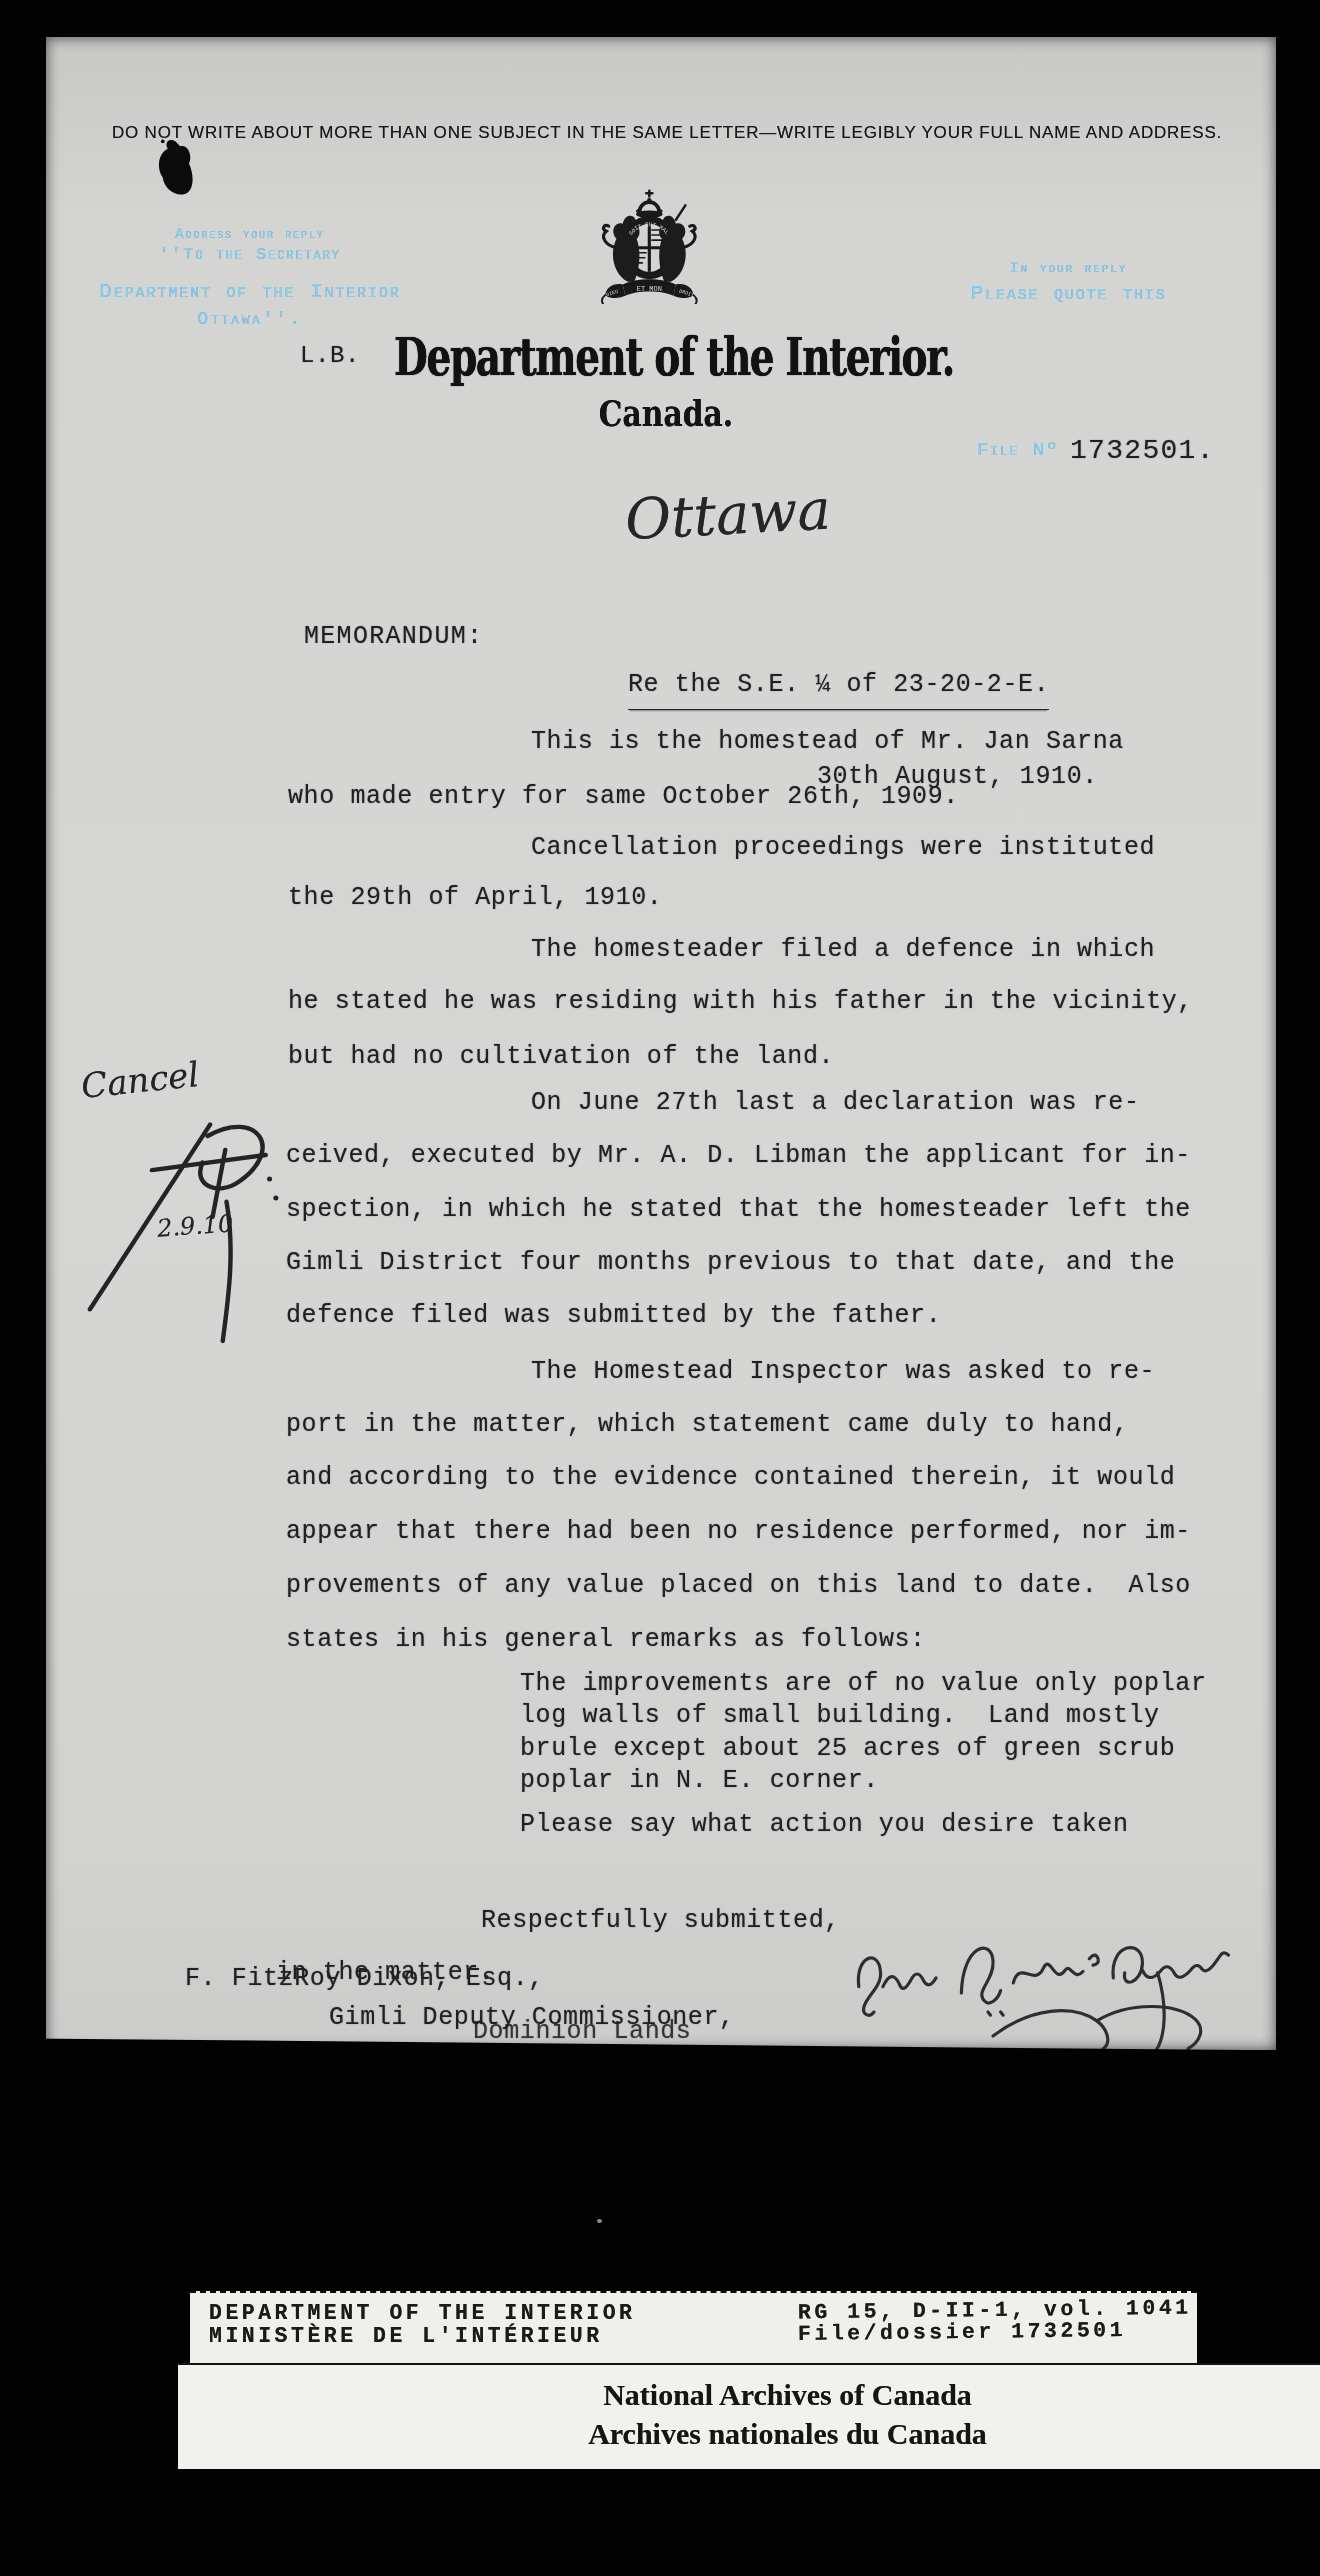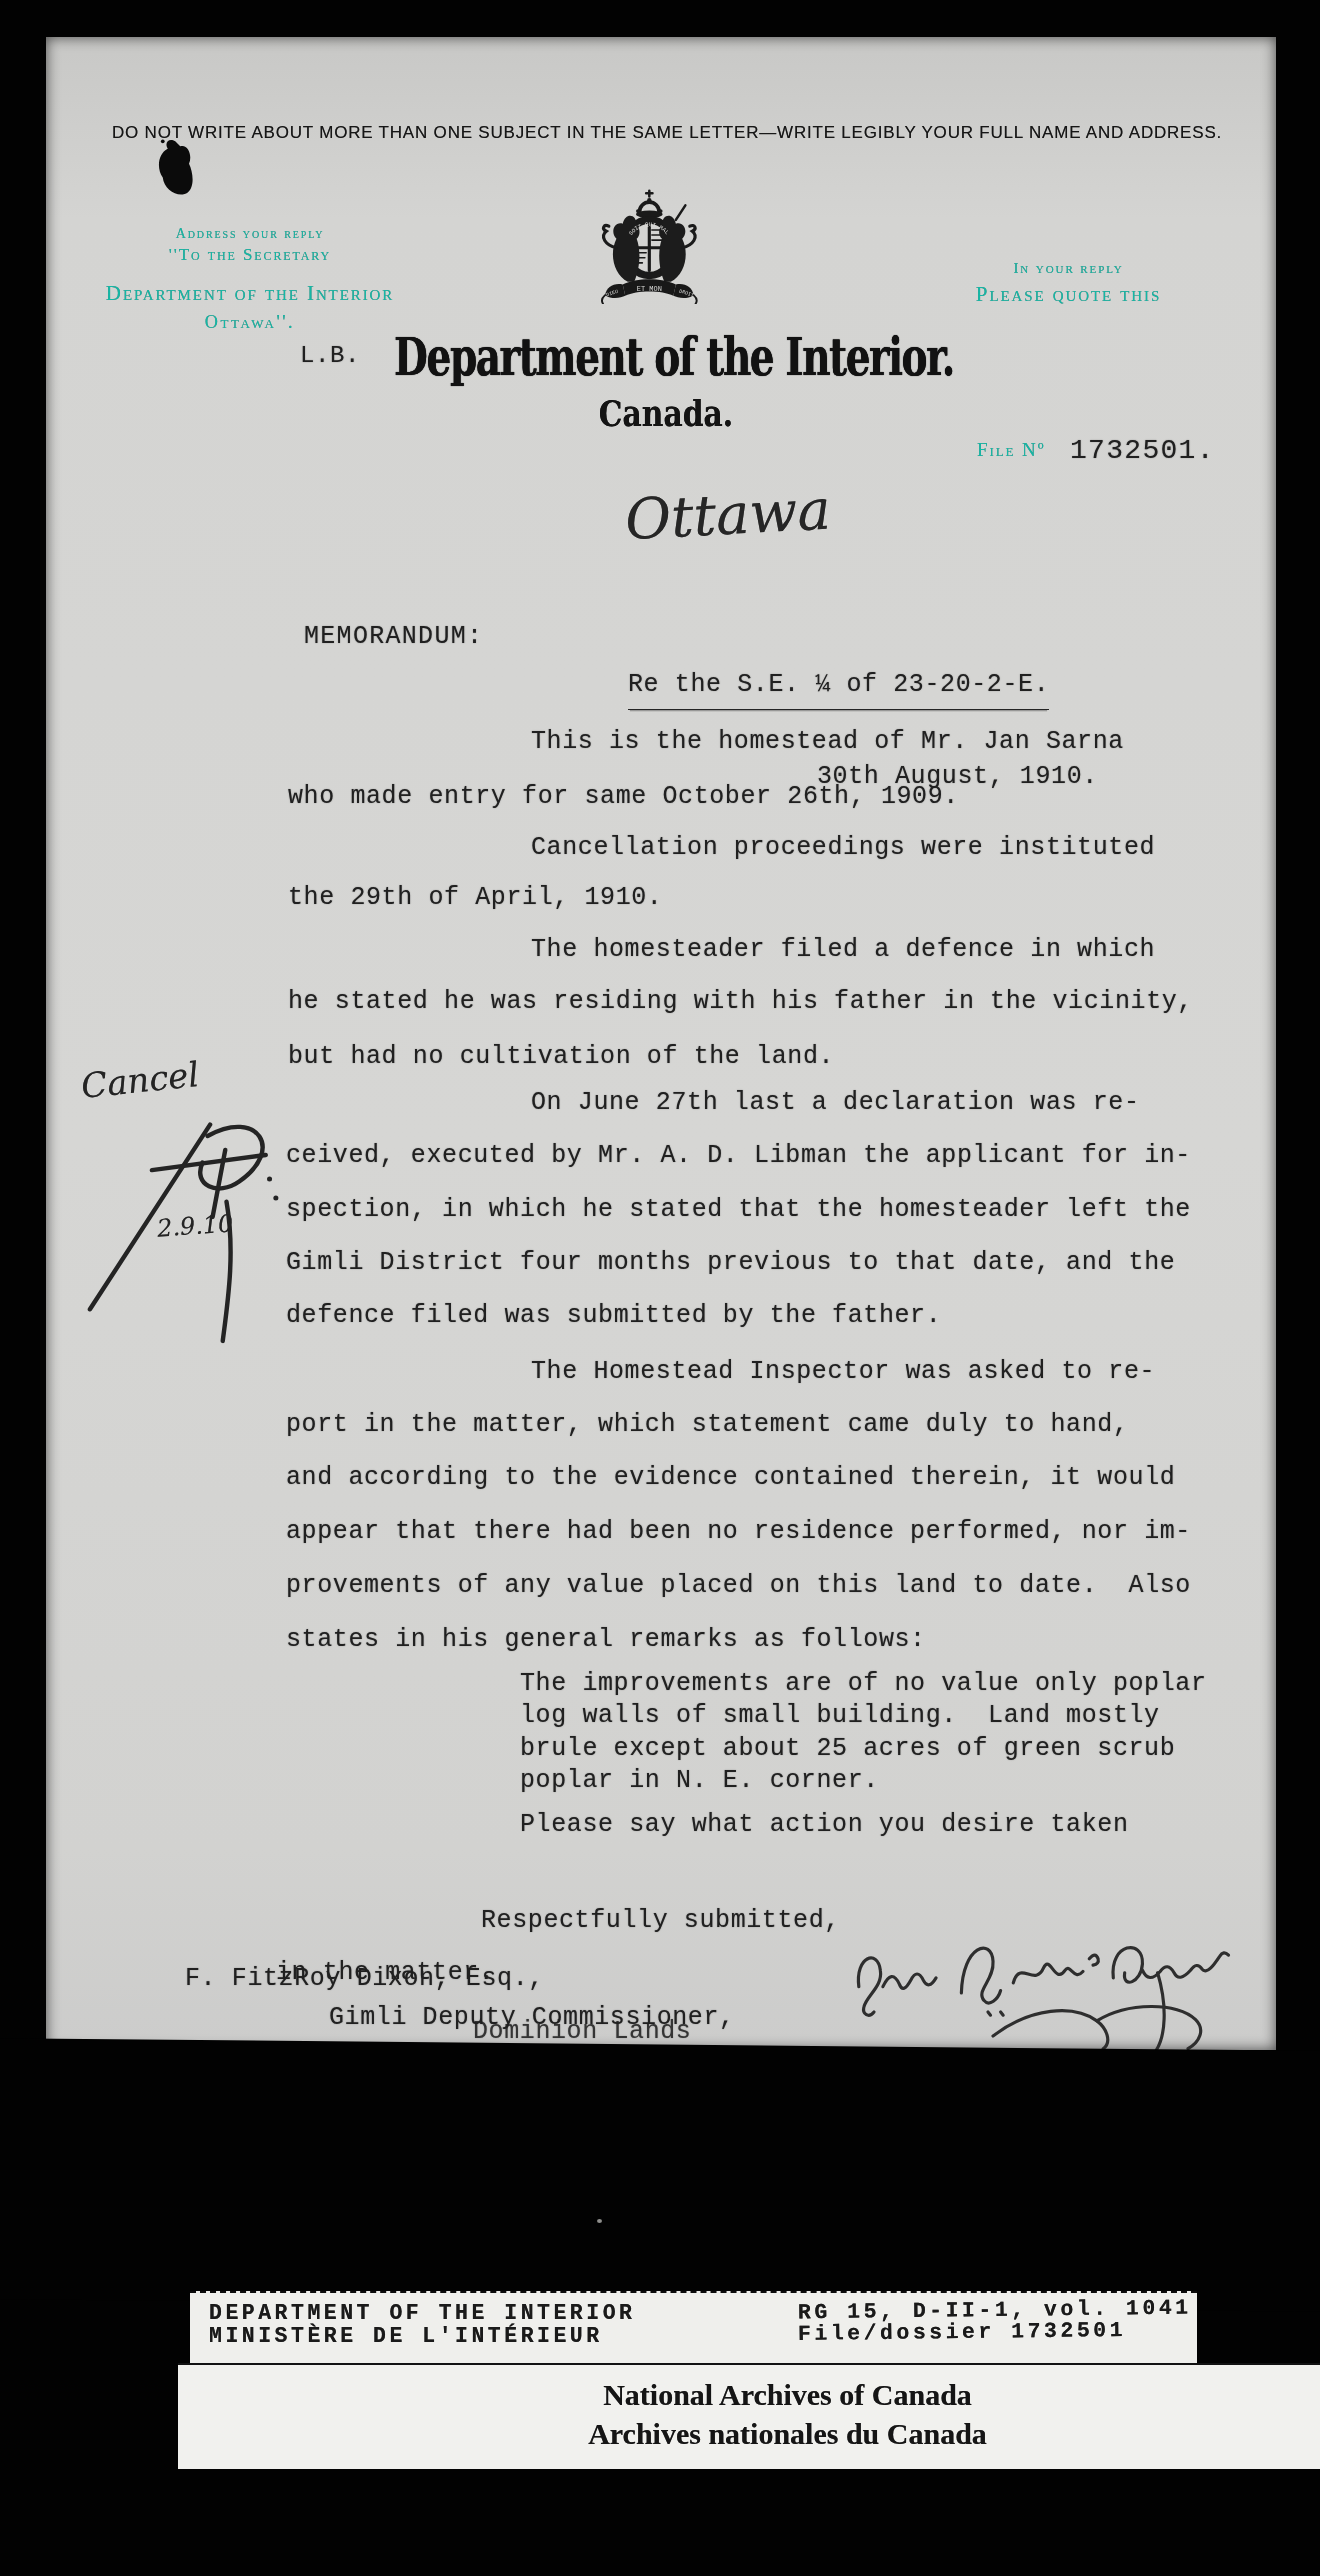--- a/index.html
+++ b/index.html
@@ -12,21 +12,21 @@
          repeating-linear-gradient(90deg,rgba(0,0,0,.012) 0 1.9px,rgba(255,255,255,.012) 1.9px 4.4px);
          box-shadow:0 0 14px rgba(0,0,0,.65) inset;}
   .edge-mask{position:absolute;left:-15px;top:2038px;width:1351px;height:261px;background:#020202;
          transform:rotate(0.55deg);transform-origin:0 0;z-index:5;}
   
   .tw{position:absolute;font-family:"Liberation Mono","DejaVu Sans Mono",monospace;font-size:25px;
       line-height:1.12;color:#202020;letter-spacing:0.6px;white-space:pre;z-index:2;
       text-shadow:0 0 1.3px rgba(35,35,35,.45);}
   .subject{border-bottom:1.9px solid #242424;padding-bottom:10px;box-shadow:0 3.2px 0 -1.9px rgba(40,40,40,.35);}
   
-  .sc{font-family:Liberation Serif, serif;font-variant:small-caps;color:#14b8a6;
+  .sc{font-family:Liberation Mono, monospace;font-variant:small-caps;color:#7dd3fc;
       letter-spacing:1.9px;z-index:2;text-shadow:0 0 0.6px rgba(30,30,30,.5);}
   .lh-left{position:absolute;left:98px;top:226px;width:304px;text-align:center;z-index:2;}
   .lh-right{position:absolute;left:920px;top:260px;width:297px;text-align:center;z-index:2;}
   .warn{position:absolute;top:123px;left:667px;transform:translateX(-50%);white-space:nowrap;
         font-family:"Liberation Sans",sans-serif;font-weight:normal;font-size:17px;letter-spacing:0.8px;
         color:#161616;z-index:2;text-shadow:0 0 0.6px rgba(20,20,20,.6);}
   .blackletter{position:absolute;top:326px;left:674px;transform:translateX(-50%) scaleX(.75);
         font-family:"DejaVu Serif","Liberation Serif",serif;font-weight:bold;font-size:52px;
         letter-spacing:-1.9px;color:#121212;white-space:nowrap;z-index:2;
         text-shadow:0 0 0.6px #111,0 0 1.3px rgba(17,17,17,.8);}

